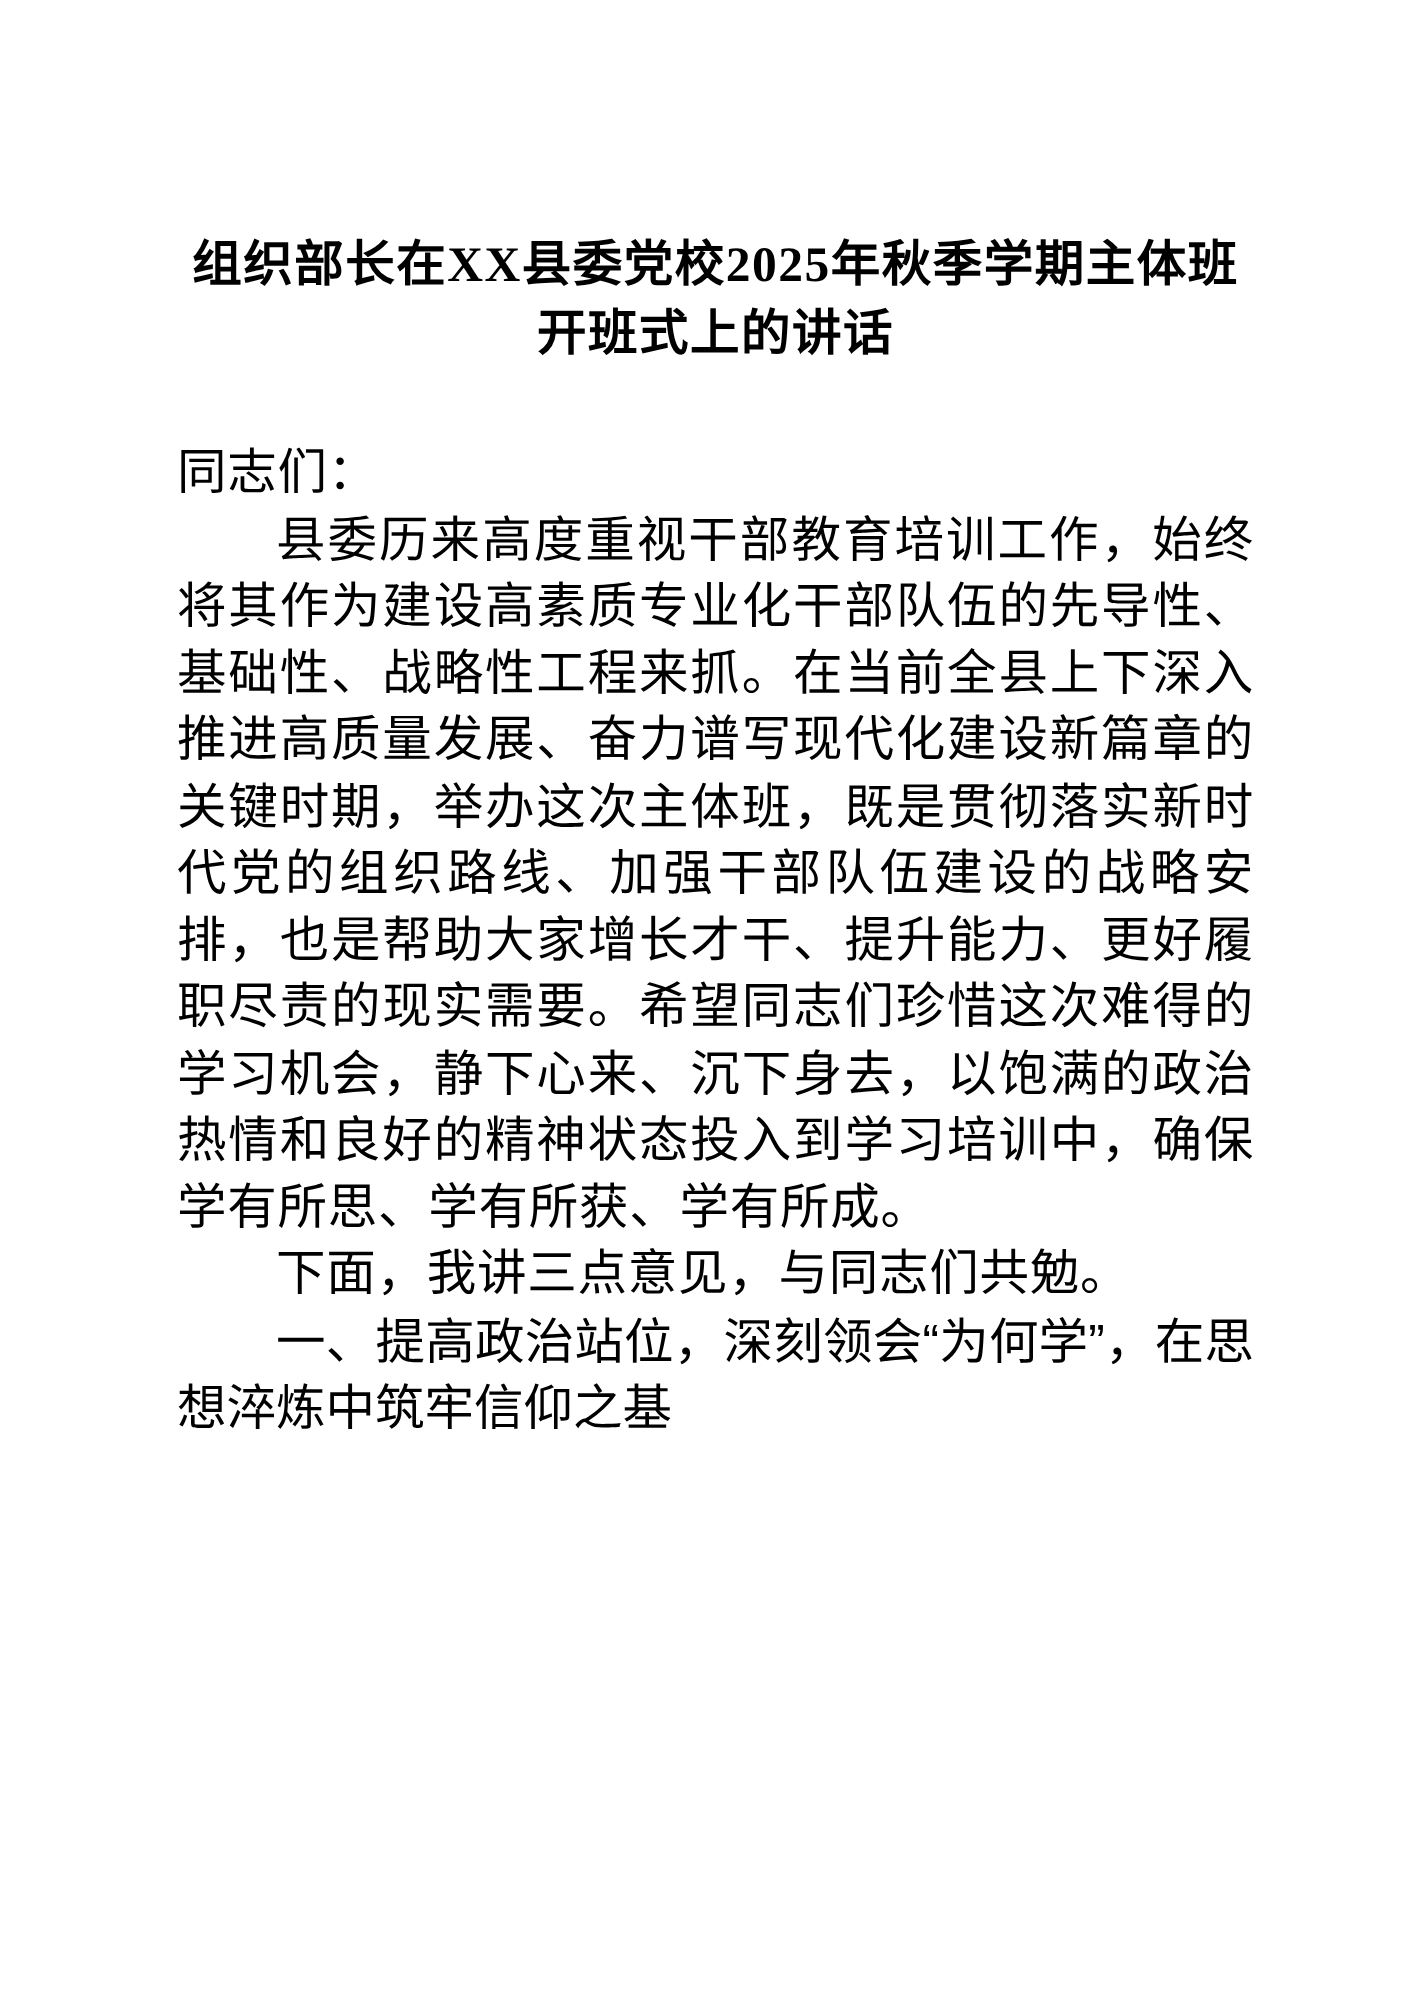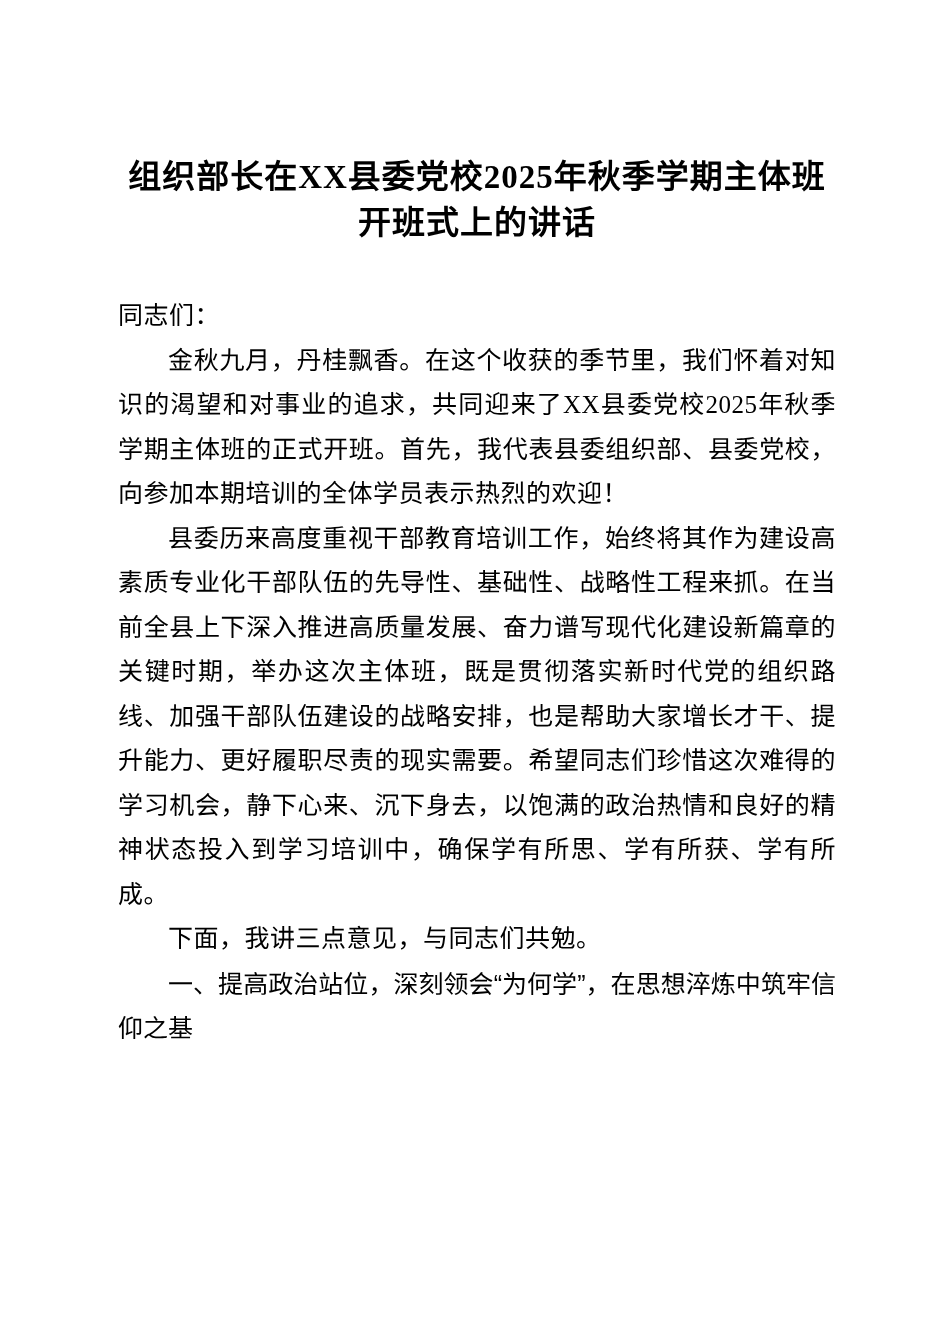--- a/index.html
+++ b/index.html
@@ -26,21 +26,21 @@
     font-family: "Liberation Serif", "DejaVu Serif", serif;
     font-size: 33px;
     font-weight: bold;
     line-height: 46px;
     text-align: center;
     letter-spacing: 1px;
   }
   .doc-body p {
     margin: 0;
     font-family: "Liberation Serif", "DejaVu Serif", serif;
-    font-size: 25px;
+    font-size: 33px;
     line-height: 44.5px;
     text-align: justify;
     text-justify: inter-character;
     letter-spacing: 0.5px;
   }
   .doc-body p.indent {
     text-indent: 2em;
   }
   .doc-body p.section-heading {
     font-family: "Liberation Sans", "DejaVu Sans", sans-serif;
@@ -51,21 +51,20 @@
 </style>
 </head>
 <body>
 
 <div class="page">
   <h1 class="doc-title">组织部长在XX县委党校2025年秋季学期主体班开班式上的讲话</h1>
 
   <div class="doc-body">
     <p class="salutation">同志们：</p>
 
-    <p class="indent">金秋九月，丹桂飘香。在这个收获的季节里，我们怀着对知识的渴望和对事业的追求，共同迎来了XX县委党校2025年秋季学期主体班的正式开班。首先，我代表县委组织部、县委党校，向参加本期培训的全体学员表示热烈的欢迎！</p>
 
     <p class="indent">县委历来高度重视干部教育培训工作，始终将其作为建设高素质专业化干部队伍的先导性、基础性、战略性工程来抓。在当前全县上下深入推进高质量发展、奋力谱写现代化建设新篇章的关键时期，举办这次主体班，既是贯彻落实新时代党的组织路线、加强干部队伍建设的战略安排，也是帮助大家增长才干、提升能力、更好履职尽责的现实需要。希望同志们珍惜这次难得的学习机会，静下心来、沉下身去，以饱满的政治热情和良好的精神状态投入到学习培训中，确保学有所思、学有所获、学有所成。</p>
 
     <p class="indent">下面，我讲三点意见，与同志们共勉。</p>
 
     <p class="section-heading">一、提高政治站位，深刻领会“为何学”，在思想淬炼中筑牢信仰之基</p>
 
   </div>
 </div>
 

